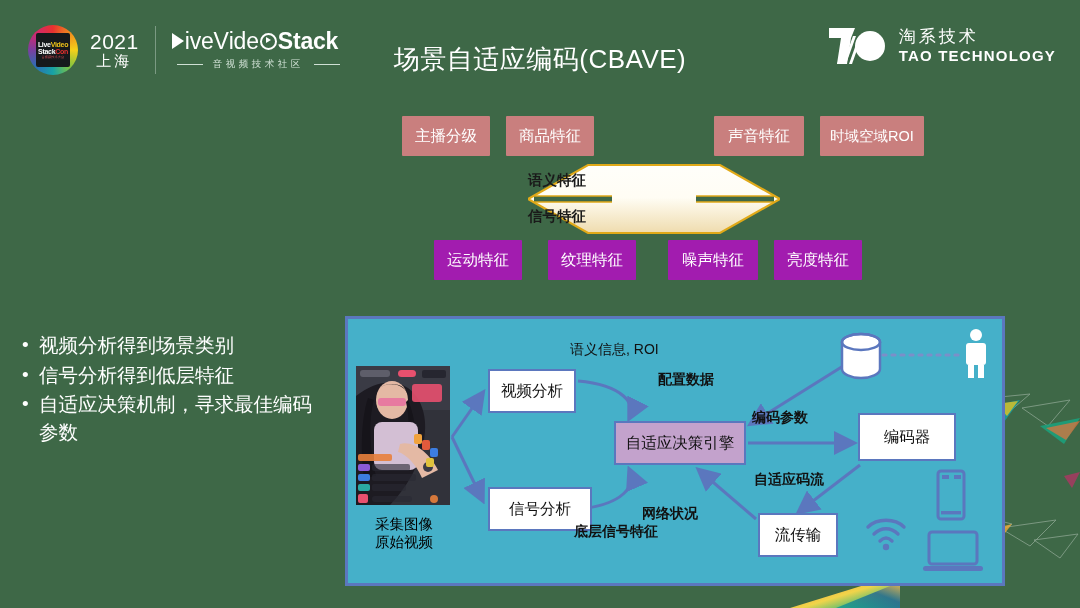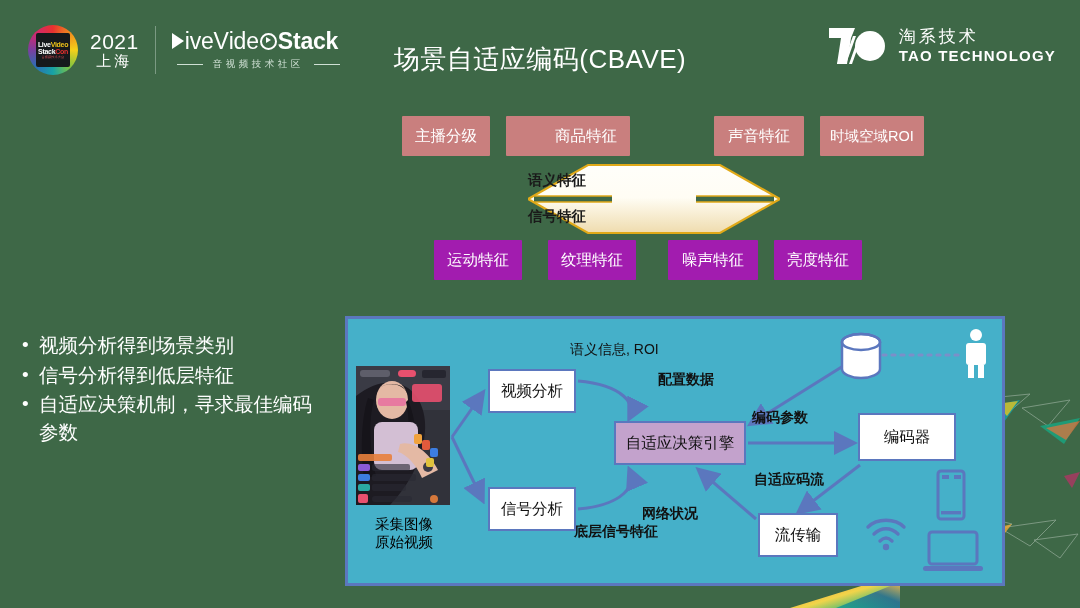--- a/index.html
+++ b/index.html
@@ -176,21 +176,21 @@
         <div class="tao-en">TAO TECHNOLOGY</div>
       </div>
     </div>
   </div>
 
   <div class="slide-title">场景自适应编码(CBAVE)</div>
 
   <div class="fbox pink" style="left:402px;top:116px;width:88px;height:40px;">
       <span>主播分级</span>
     </div>
-  <div class="fbox pink" style="left:506px;top:116px;width:88px;height:40px;padding-left:36px;">
+  <div class="fbox pink" style="left:506px;top:116px;width:88px;height:40px;">
       <span>商品特征</span>
     </div>
   <div class="fbox pink" style="left:714px;top:116px;width:90px;height:40px;">
       <span>声音特征</span>
     </div>
   <div class="fbox pink" style="left:820px;top:116px;width:104px;height:40px;font-size:14.5px;text-align:right;">
       <span>时域空域ROI</span>
     </div>
 
   <div class="bowtie">
@@ -309,21 +309,21 @@
       </svg>
     </div>
     <div class="cap" style="left:6px;top:196px;width:100px;">
       <div>采集图像</div>
       <div>原始视频</div>
     </div>
 
     <div class="node" style="left:140px;top:50px;width:88px;height:44px;">
         <span>视频分析</span>
       </div>
-    <div class="node" style="left:140px;top:168px;width:88px;height:44px;">
+    <div class="node" style="left:140px;top:168px;width:104px;height:44px;">
         <span>信号分析</span>
       </div>
     <div class="node purple" style="left:266px;top:102px;width:132px;height:44px;">
         <span>自适应决策引擎</span>
       </div>
     <div class="node" style="left:510px;top:94px;width:98px;height:48px;">
         <span>编码器</span>
       </div>
     <div class="node" style="left:410px;top:194px;width:80px;height:44px;">
         <span>流传输</span>

